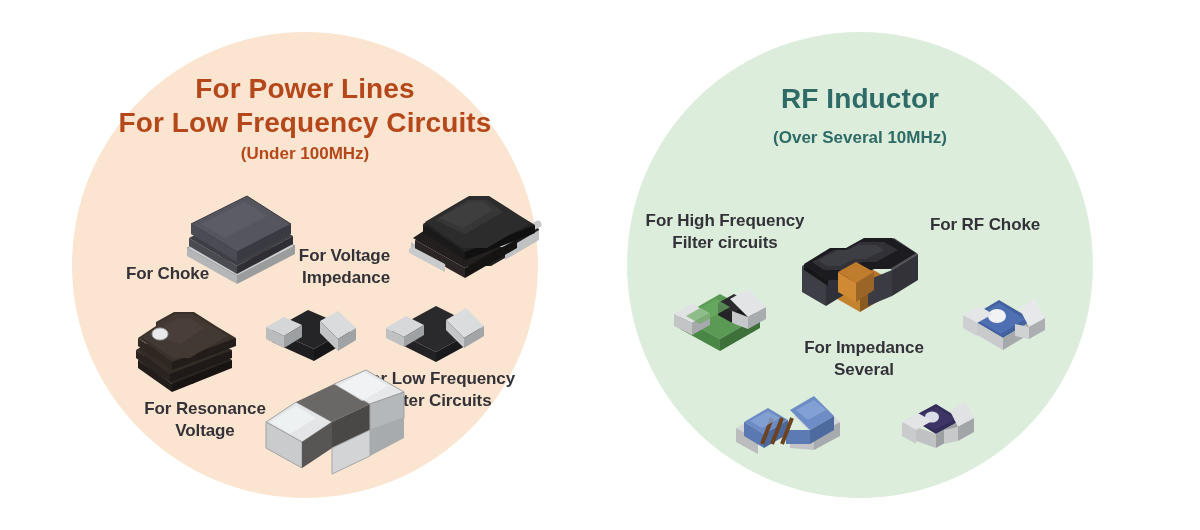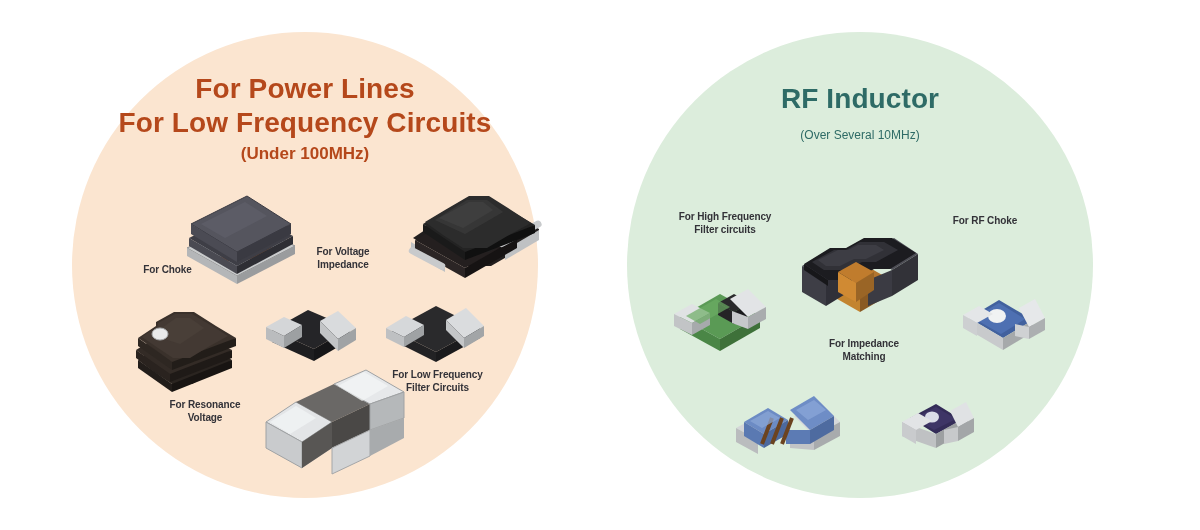--- a/index.html
+++ b/index.html
@@ -9,37 +9,37 @@
 
   .circle{position:absolute;border-radius:50%;}
   #circle-power{left:72px;top:32px;width:466px;height:466px;background:#FBE5D0;}
   #circle-rf{left:627px;top:32px;width:466px;height:466px;background:#DCEDDC;}
 
   .title{position:absolute;text-align:center;line-height:1.22;
          font-weight:bold;letter-spacing:.1px;}
   #power-title{left:115px;top:72px;width:380px;font-size:28px;color:#B5481B;}
   #power-sub{left:115px;top:144px;width:380px;font-size:17px;color:#B5481B;font-weight:bold;text-align:center;position:absolute;}
   #rf-title{left:690px;top:82px;width:340px;font-size:28px;color:#2E6B66;}
-  #rf-sub{left:690px;top:128px;width:340px;font-size:12px;color:#2E6B66;font-weight:normal;text-align:center;position:absolute;}
-
-  .lbl{position:absolute;font-size:10px;color:#333238;line-height:1.3;
+  #rf-sub{left:690px;top:128px;width:340px;font-size:17px;color:#2E6B66;font-weight:bold;text-align:center;position:absolute;}
+
+  .lbl{position:absolute;font-size:17px;color:#333238;line-height:1.3;
        text-align:center;font-weight:bold;letter-spacing:-.1px;}
 
   
   .part{position:absolute;}
   .part .iso{position:absolute;left:0;top:0;width:100%;height:100%;}
 
   
   #part-choke{left:175px;top:190px;width:125px;height:95px;}
   #part-voltage{left:405px;top:168px;width:148px;height:122px;}
   #part-resonance{left:128px;top:298px;width:126px;height:96px;}
 
   
   #lbl-choke{left:105px;top:263px;width:125px;}
-  #lbl-voltage{left:278px;top:245px;width:130px;}
+  #lbl-voltage{left:260px;top:245px;width:130px;text-align:right;}
   #lbl-resonance{left:135px;top:398px;width:140px;}
   #lbl-lowfreq{left:355px;top:368px;width:165px;}
   #lbl-hff{left:640px;top:210px;width:170px;}
   #lbl-rfchoke{left:920px;top:214px;width:130px;}
   #lbl-impedance{left:784px;top:337px;width:160px;}
 
   svg{display:block;overflow:visible;}
 </style>
 </head>
 <body>
@@ -197,21 +197,21 @@
   </div>
   <div id="rf-sub">(Over Several 10MHz)</div>
 
   <div class="lbl" id="lbl-hff">
     <div>For High Frequency</div>
     <div>Filter circuits</div>
   </div>
   <div class="lbl" id="lbl-rfchoke">For RF Choke</div>
   <div class="lbl" id="lbl-impedance">
     <div>For Impedance</div>
-    <div>Matching</div>
+    <div>Several</div>
   </div>
 
   <div class="part" style="left:788px;top:228px;width:134px;height:92px;">
     <svg class="iso" viewBox="0 0 134 92">
 
       <polygon points="44,46 68,32 96,48 72,62" fill="#B3762F"></polygon>
       <polygon points="44,46 72,62 72,84 44,68" fill="#C3842F"></polygon>
       <polygon points="72,62 96,48 96,70 72,84" fill="#8A5A23"></polygon>
 
       <polygon points="14,38 40,22 64,36 38,52" fill="#4C4C54"></polygon>

